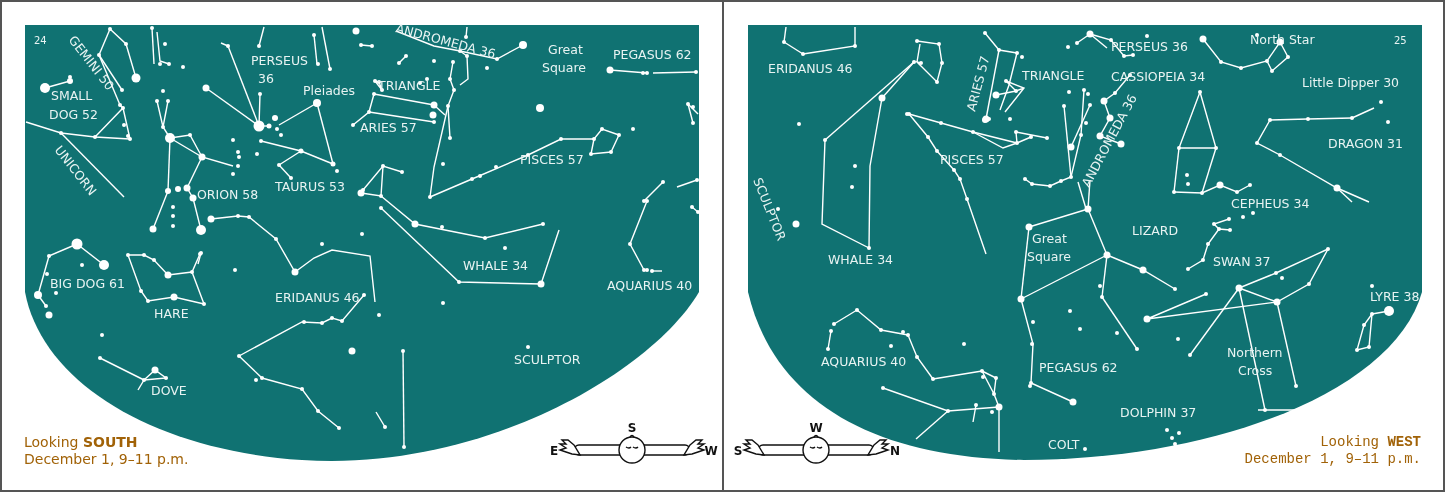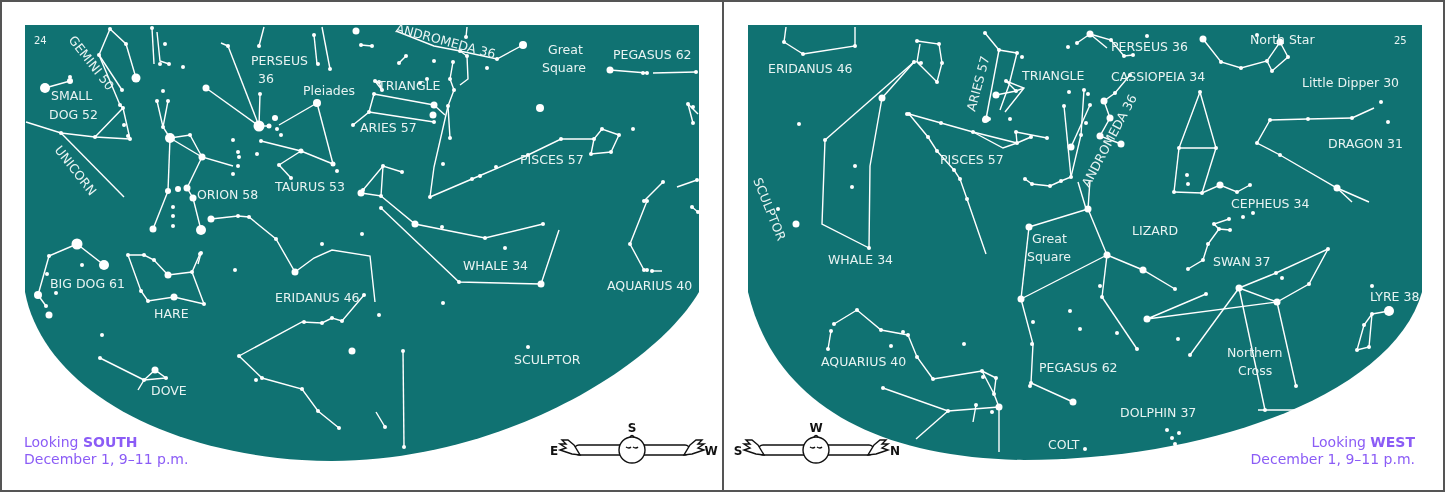--- a/index.html
+++ b/index.html
@@ -1,24 +1,24 @@
 <!DOCTYPE html>
 <html><head>
 <meta charset="utf-8">
 <style>
   html,body{margin:0;padding:0;background:#fff;}
   body{width:1445px;height:492px;position:relative;overflow:hidden;font-family:"DejaVu Sans","Liberation Sans",sans-serif;}
   .page{position:absolute;top:0;height:492px;background:#fff;box-sizing:border-box;}
   #page-left{left:0;width:722px;border-left:2px solid #555;border-top:2px solid #555;border-bottom:2px solid #555;}
   #page-right{left:722px;width:723px;border-left:2px solid #555;border-right:2px solid #555;border-top:2px solid #555;border-bottom:2px solid #555;}
   svg.sky{position:absolute;left:0;top:0;}
-  .caption{position:absolute;font-size:14px;line-height:17px;color:#8b5cf6;}
+  .caption{position:absolute;font-size:14px;line-height:17px;color:#a16207;}
   .caption b{font-weight:bold;}
   #caption-left{left:22px;top:432px;}
-  #caption-right{right:28px;top:432px;text-align:right;}
+  #caption-right{right:22px;top:432px;text-align:right;font-family:Liberation Mono, monospace;}
   .lbl{fill:#e8f3f2;font-family:"DejaVu Sans","Liberation Sans",sans-serif;font-size:12.5px;}
   .pnum{fill:#e8f3f2;font-size:10px;font-family:"DejaVu Sans",sans-serif;}
 </style>
 </head>
 <body>
 
 <div class="page" id="page-left">
   <svg class="sky" id="sky-left" width="720" height="490" viewBox="0 0 720 490">
       <path d="M23,23 L697,23 L697,290 C650,370 480,470 300,458 C150,448 40,380 23,290 Z" fill="#107272"></path>
       <g stroke="#ffffff" stroke-width="1.4" fill="none">

